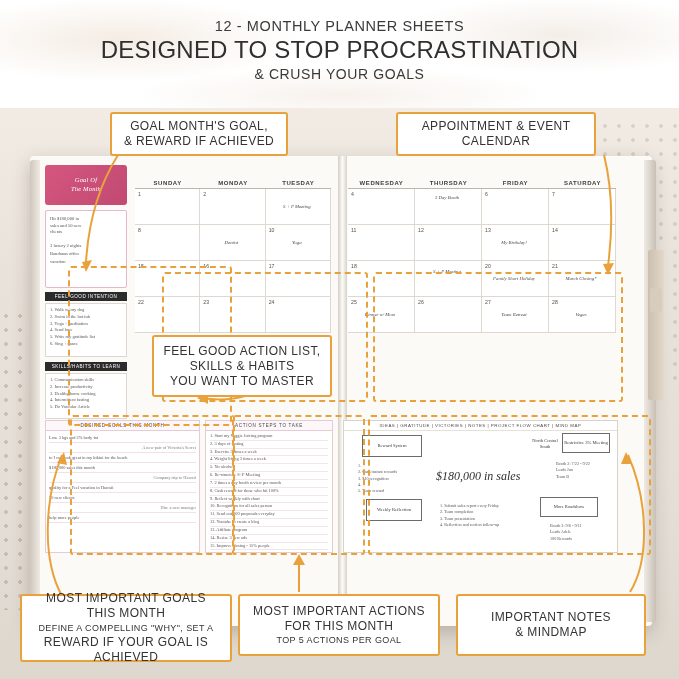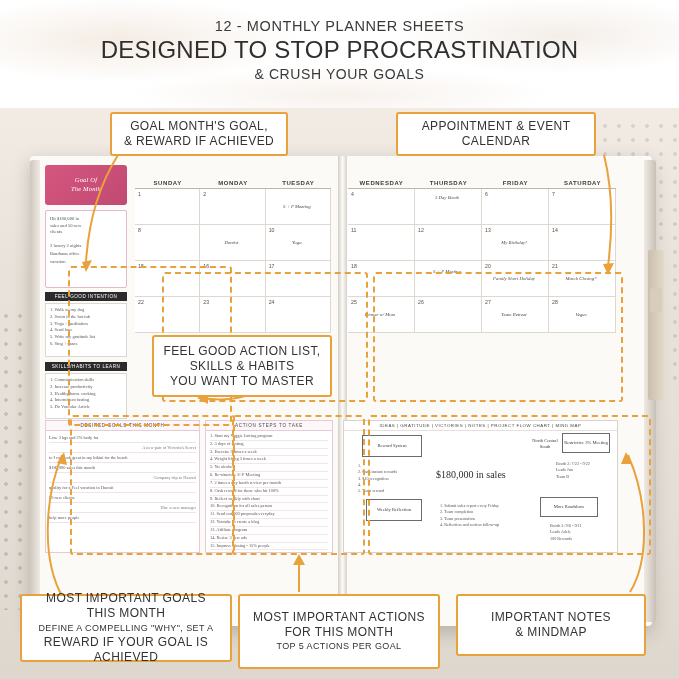--- a/index.html
+++ b/index.html
@@ -190,22 +190,22 @@
     display:flex; align-items:center; justify-content:center;
     font-family:"Liberation Serif", serif;
     line-height:1.3;
     padding:1px;
   }
   .mind-note {
     position:absolute; font-size:4.2px; color:#555; line-height:1.5;
     font-family:"Liberation Serif", serif;
   }
   .mind-center {
-    position:absolute; font-size:10px; color:#2f2f2f;
-    font-family:"Liberation Serif", serif; 
+    position:absolute; font-size:12px; color:#2f2f2f;
+    font-family:"Liberation Serif", serif; font-style:italic;
   }
 
   
   .callout {
     position:absolute;
     border:2px solid #e9a23b;
     background:#ffffff;
     border-radius:3px;
     text-align:center;
     color:#333;
@@ -542,21 +542,21 @@
   <div class="l1">YOU WANT TO MASTER</div>
 </div>
 
 <div class="callout" style="left:20px; top:594px; width:212px; height:68px;">
   <div class="l1">MOST IMPORTANT GOALS</div>
   <div class="l1">THIS MONTH</div>
   <div class="l2" style="font-size:9px;margin-top:2px;">DEFINE A COMPELLING "WHY", SET A</div>
   <div class="l2" style="font-size:12px;">REWARD IF YOUR GOAL IS ACHIEVED</div>
 </div>
 
-<div class="callout" style="left:238px; top:594px; width:202px; height:75px;">
+<div class="callout" style="left:238px; top:594px; width:202px; height:62px;">
   <div class="l1">MOST IMPORTANT ACTIONS</div>
   <div class="l1">FOR THIS MONTH</div>
   <div class="l2" style="font-size:9px;margin-top:1px;text-align:center;">TOP 5 ACTIONS PER GOAL</div>
 </div>
 
 <div class="callout" style="left:456px; top:594px; width:190px; height:62px;">
   <div class="l1">IMPORTANT NOTES</div>
   <div class="l1">&amp; MINDMAP</div>
 </div>
 

